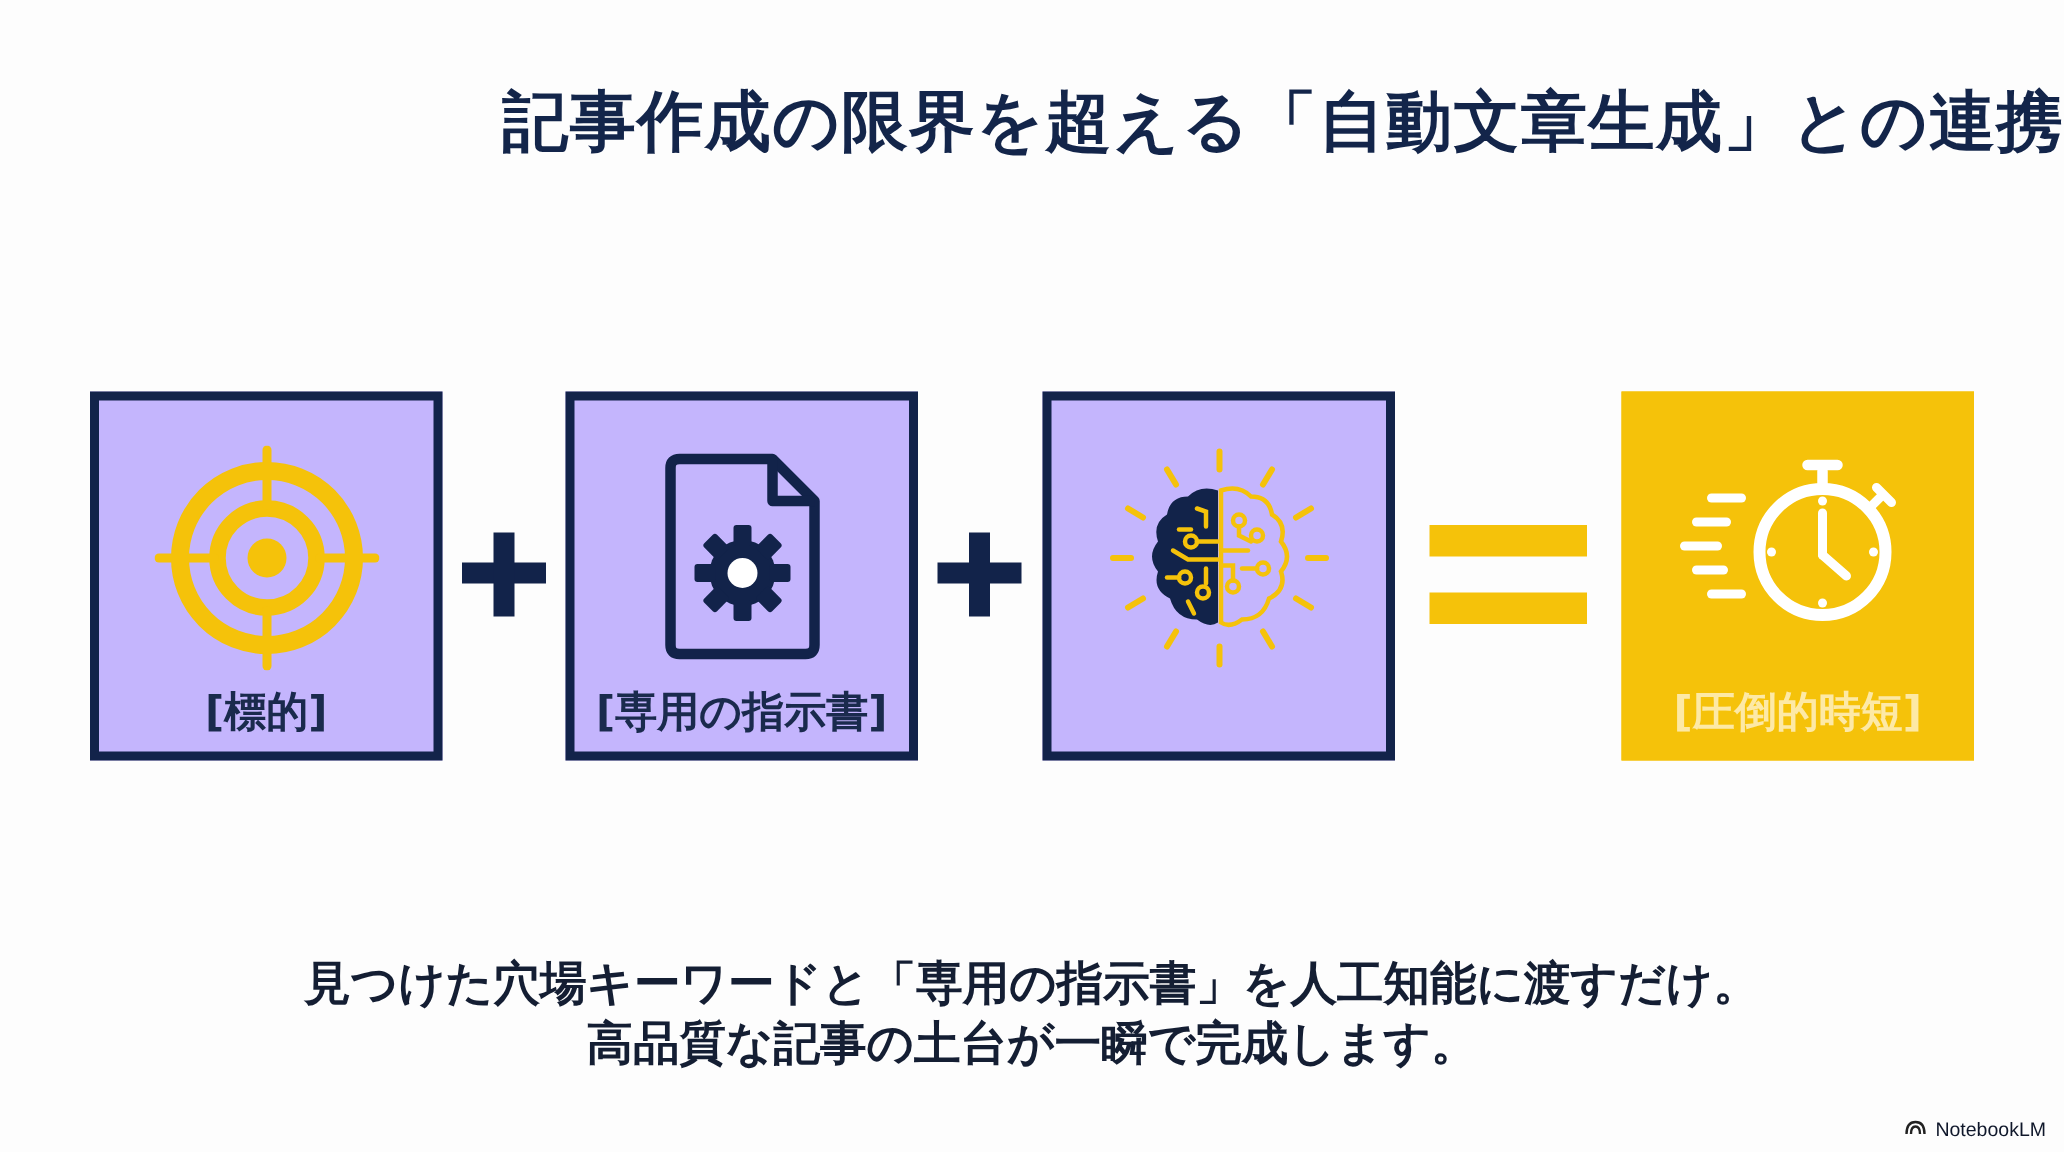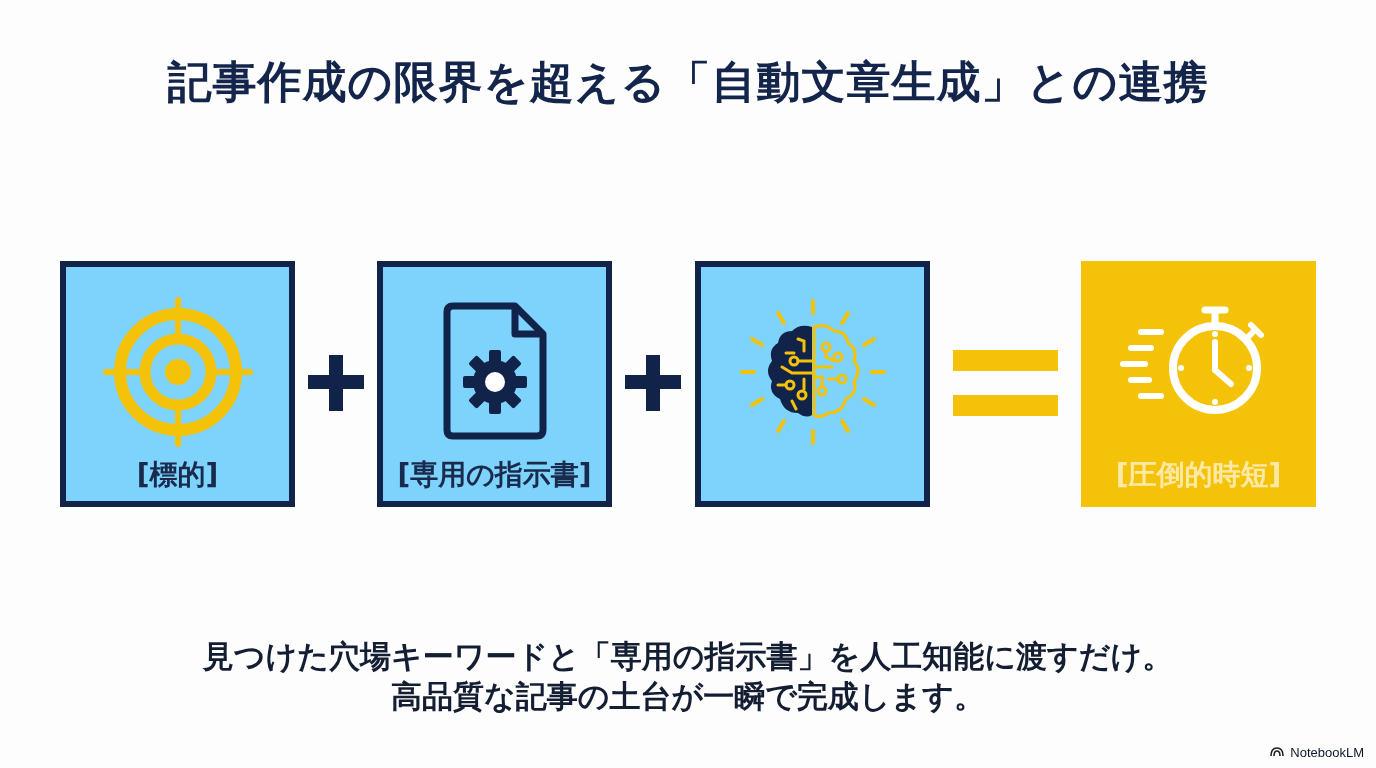--- a/index.html
+++ b/index.html
@@ -5,26 +5,26 @@
     html, body { margin: 0; padding: 0; }
     body {
       width: 1376px; height: 768px; overflow: hidden;
       background: #fdfdfd;
       font-family: "DejaVu Sans", "Liberation Sans", sans-serif;
       color: #10213f;
       position: relative;
     }
     .title {
       position: absolute; left: 0; top: 50px; width: 1376px;
-      text-align: center; font-size: 44px; font-weight: bold;
+      text-align: right; font-size: 44px; font-weight: bold;
       color: #13254a; letter-spacing: 1px; line-height: 64px;
     }
     .box {
       position: absolute; top: 261px; width: 235px; height: 246px;
-      box-sizing: border-box; border: 6px solid #12234a; background: #7dd3fc;
+      box-sizing: border-box; border: 6px solid #12234a; background: #c4b5fd;
     }
     .box.result { background: #f5c20a; border-color: #f5c20a; padding-left: 48px; }
     .box .icon { position: absolute; left: 0; top: 30px; width: 100%; height: 150px; display: flex; justify-content: center; align-items: center; }
     .box .label {
       position: absolute; left: 0; width: 100%; top: 190px; text-align: center;
       font-size: 28px; font-weight: bold; color: #1a2a4d; line-height: 36px;
     }
     .box.result .label { color: #fde9a6; }
     .op { position: absolute; }
     .plus-h { position: absolute; background: #12234a; }

